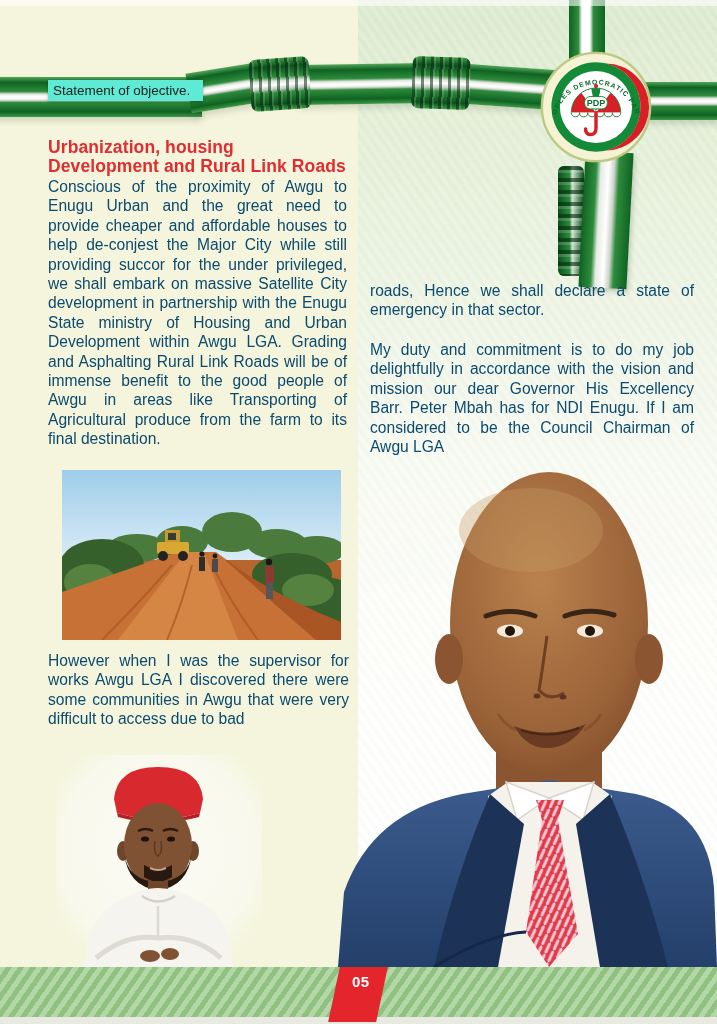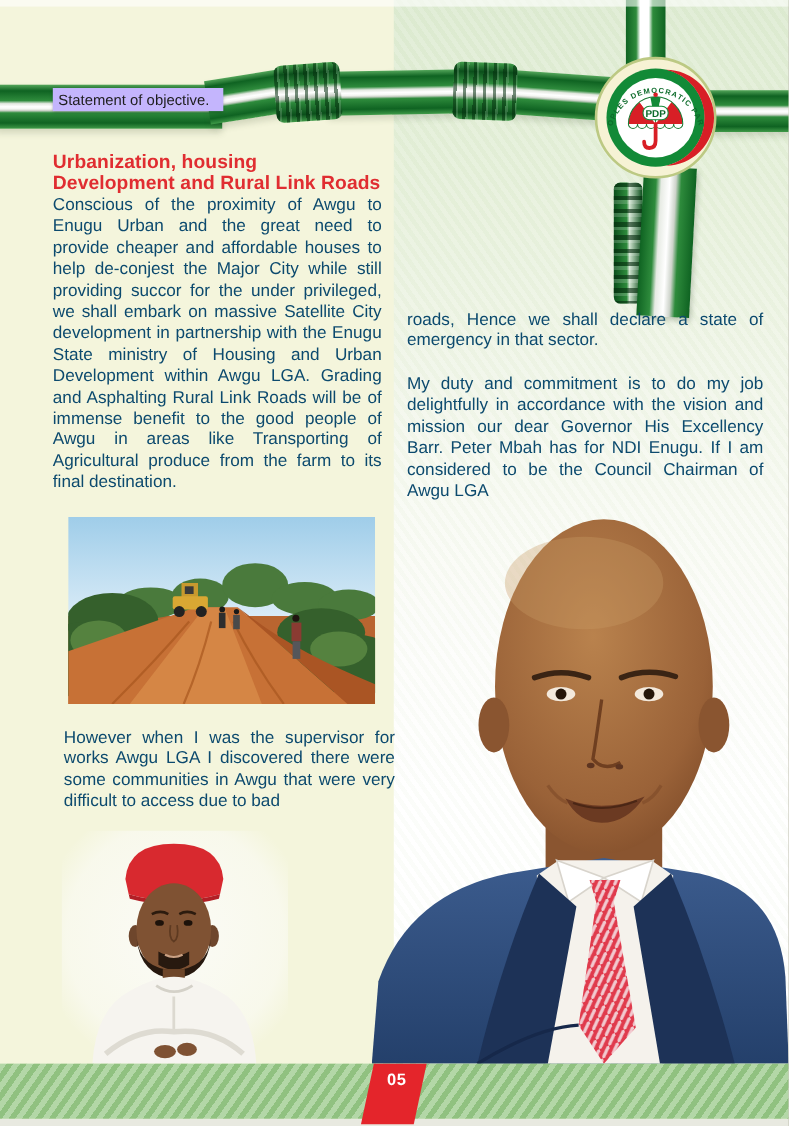--- a/index.html
+++ b/index.html
@@ -57,21 +57,21 @@
     background:linear-gradient(90deg,#0b4f1b,#2e8b3c 45%,#cfe3cf 55%,#0b4f1b);
   }
   .rb-vfold::after {
     content:""; position:absolute; inset:0; border-radius:6px;
     background:repeating-linear-gradient(180deg,rgba(3,40,12,.6) 0 4px,rgba(255,255,255,.18) 4px 7px,rgba(0,0,0,0) 7px 12px);
   }
 
   
   .stmt-label {
     position:absolute; left:48px; top:80px; width:150px; height:21px; z-index:6;
-    background:#c4b5fd; color:#1d1d1d; font-size:13.5px; line-height:21px; padding-left:5px;
+    background:#5eead4; color:#1d1d1d; font-size:13.5px; line-height:21px; padding-left:5px;
     box-shadow:0 1px 3px rgba(0,0,0,.25);
   }
 
   
   .logo { position:absolute; left:539px; top:50px; width:114px; height:114px; z-index:7; }
 
   
   .heading {
     position:absolute; left:48px; top:138px; width:300px; z-index:2;
     color:#e02d31; font-weight:bold; font-size:17.5px; line-height:19px; letter-spacing:.1px;
@@ -213,21 +213,21 @@
       <circle cx="140" cy="84" r="2.6" fill="#1a1a1a"></circle>
         <rect x="137" y="87" width="6" height="14" fill="#2e2e2e"></rect>
       <circle cx="153" cy="86" r="2.4" fill="#1a1a1a"></circle>
         <rect x="150" y="89" width="6" height="13" fill="#4a4a4a"></rect>
       <circle cx="207" cy="92" r="3.2" fill="#201510"></circle>
         <rect x="203" y="96" width="9" height="17" fill="#8a3b32"></rect>
       <rect x="204" y="113" width="7" height="16" fill="#55565a"></rect>
     </g>
   </svg>
 
-  <p class="body-text p2" style="margin:10px;">However when I was the supervisor for works Awgu LGA I discovered there were some communities in Awgu that were very difficult to access due to bad</p>
+  <p class="body-text p2" style="margin:0;">However when I was the supervisor for works Awgu LGA I discovered there were some communities in Awgu that were very difficult to access due to bad</p>
 
   <svg class="cap-man" viewBox="0 0 206 212">
     <defs>
       <radialGradient id="bgfade" cx="50%" cy="45%" r="60%">
         <stop offset="0" stop-color="#fbfbf6"></stop>
           <stop offset=".8" stop-color="#fbfbf6" stop-opacity=".6"></stop>
         <stop offset="1" stop-color="#fbfbf6" stop-opacity="0"></stop>
       </radialGradient>
     </defs>
     <rect width="206" height="212" fill="url(#bgfade)"></rect>

